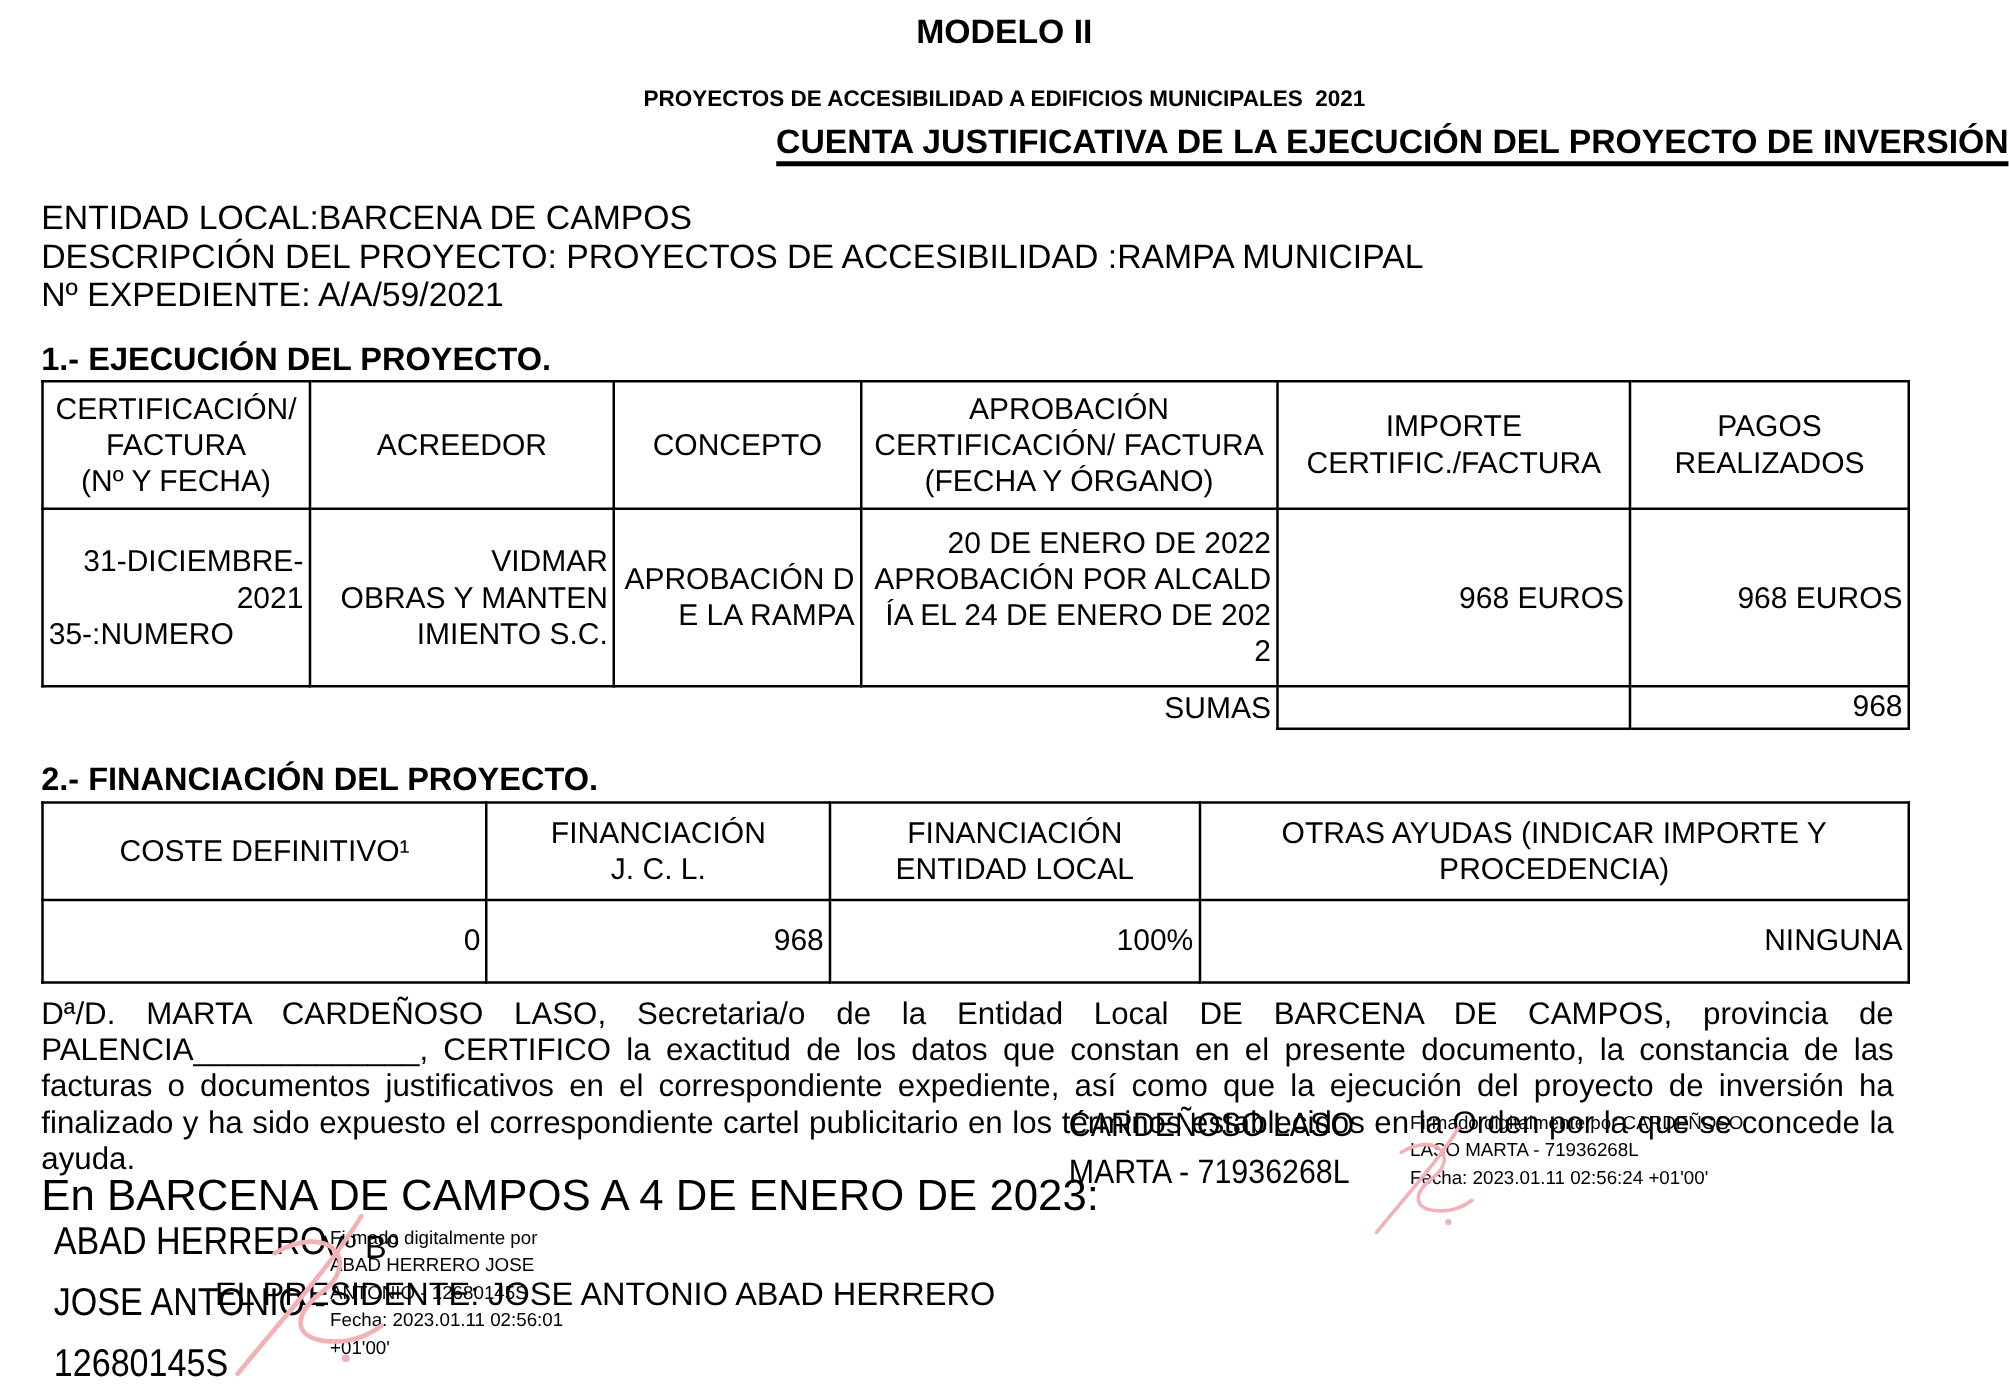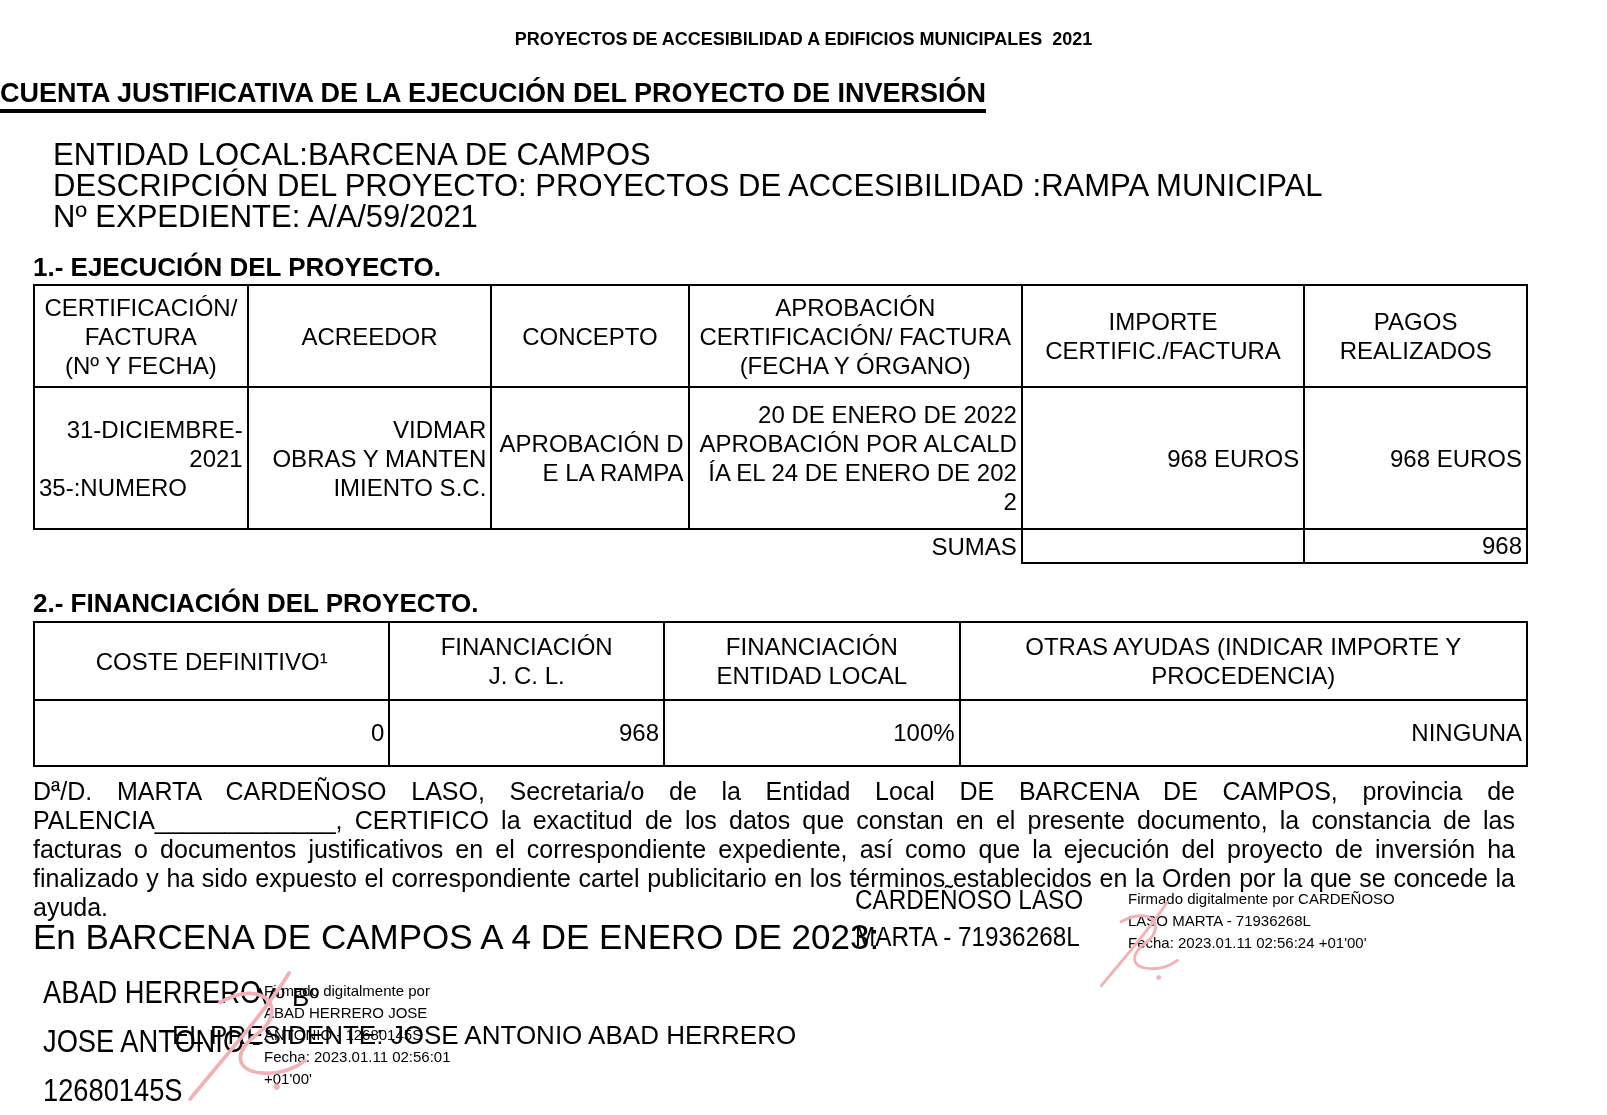--- a/index.html
+++ b/index.html
@@ -5,26 +5,26 @@
   * { margin:0; padding:0; box-sizing:border-box; }
   html,body { background:#ffffff; }
   body { font-family:"Liberation Sans", sans-serif; color:#000; }
   .page {
     position:relative; width:1607px; height:1115px; background:#fff;
     overflow:hidden; font-family:"Liberation Sans", sans-serif;
   }
   .center { text-align:center; }
   .doc-title { margin-top:10px; font-size:27px; font-weight:bold; line-height:30px; }
   .doc-subtitle { margin-top:24px; font-size:18px; font-weight:bold; line-height:30px; white-space:pre-wrap; }
-  .heading3-wrap { margin-top:24px; text-align:left;text-decoration:underline; }
+  .heading3-wrap { margin-top:4px; text-align:right;text-decoration:underline; }
   .doc-heading {
     display:inline-block; font-size:27px; font-weight:bold; line-height:30px;
     border-bottom:4px solid #000; padding-bottom:1px;
   }
-  .info-block { margin:26px 90px 0 53px; font-size:31px; line-height:31px; }
+  .info-block { margin:26px 90px 0 33px; font-size:27px; line-height:31px; }
   .sec-heading { margin:22px 0 0 33px; font-size:26px; font-weight:bold; line-height:26px; }
   table { border-collapse:collapse; table-layout:fixed; width:1495px; margin-left:33px; }
   td { border:2px solid #000; font-size:24px; padding:2px 4px; vertical-align:middle; overflow:hidden; }
   .hdr { text-align:center; font-weight:normal; white-space:pre-line; line-height:29px; }
   .ta-r { text-align:right; }
   .ta-l { text-align:left; }
   .t1 { margin-top:4px; }
   .t1 tr.r-head { height:102px; }
   .t1 tr.r-data { height:142px; }
   .t1 tr.r-sumas { height:32px; }
@@ -50,20 +50,21 @@
   }
   .stamp-small { font-size:15px; line-height:22px; white-space:pre-line; }
   .doc-sign-text { font-size:26px; line-height:30px; white-space:nowrap; }
   .flourish { pointer-events:none; }
 </style>
 </head>
 <body>
 
 <div class="page">
 
+  <div class="center doc-title">MODELO II</div>
   <div class="center doc-subtitle">PROYECTOS DE ACCESIBILIDAD A EDIFICIOS MUNICIPALES  2021</div>
   <div class="heading3-wrap">
     <span class="doc-heading">CUENTA JUSTIFICATIVA DE LA EJECUCIÓN DEL PROYECTO DE INVERSIÓN</span>
   </div>
 
   <div class="info-block">
     <div>ENTIDAD LOCAL:BARCENA DE CAMPOS</div>
     <div>DESCRIPCIÓN DEL PROYECTO: PROYECTOS DE ACCESIBILIDAD :RAMPA MUNICIPAL</div>
     <div>Nº EXPEDIENTE: A/A/59/2021</div>
   </div>

